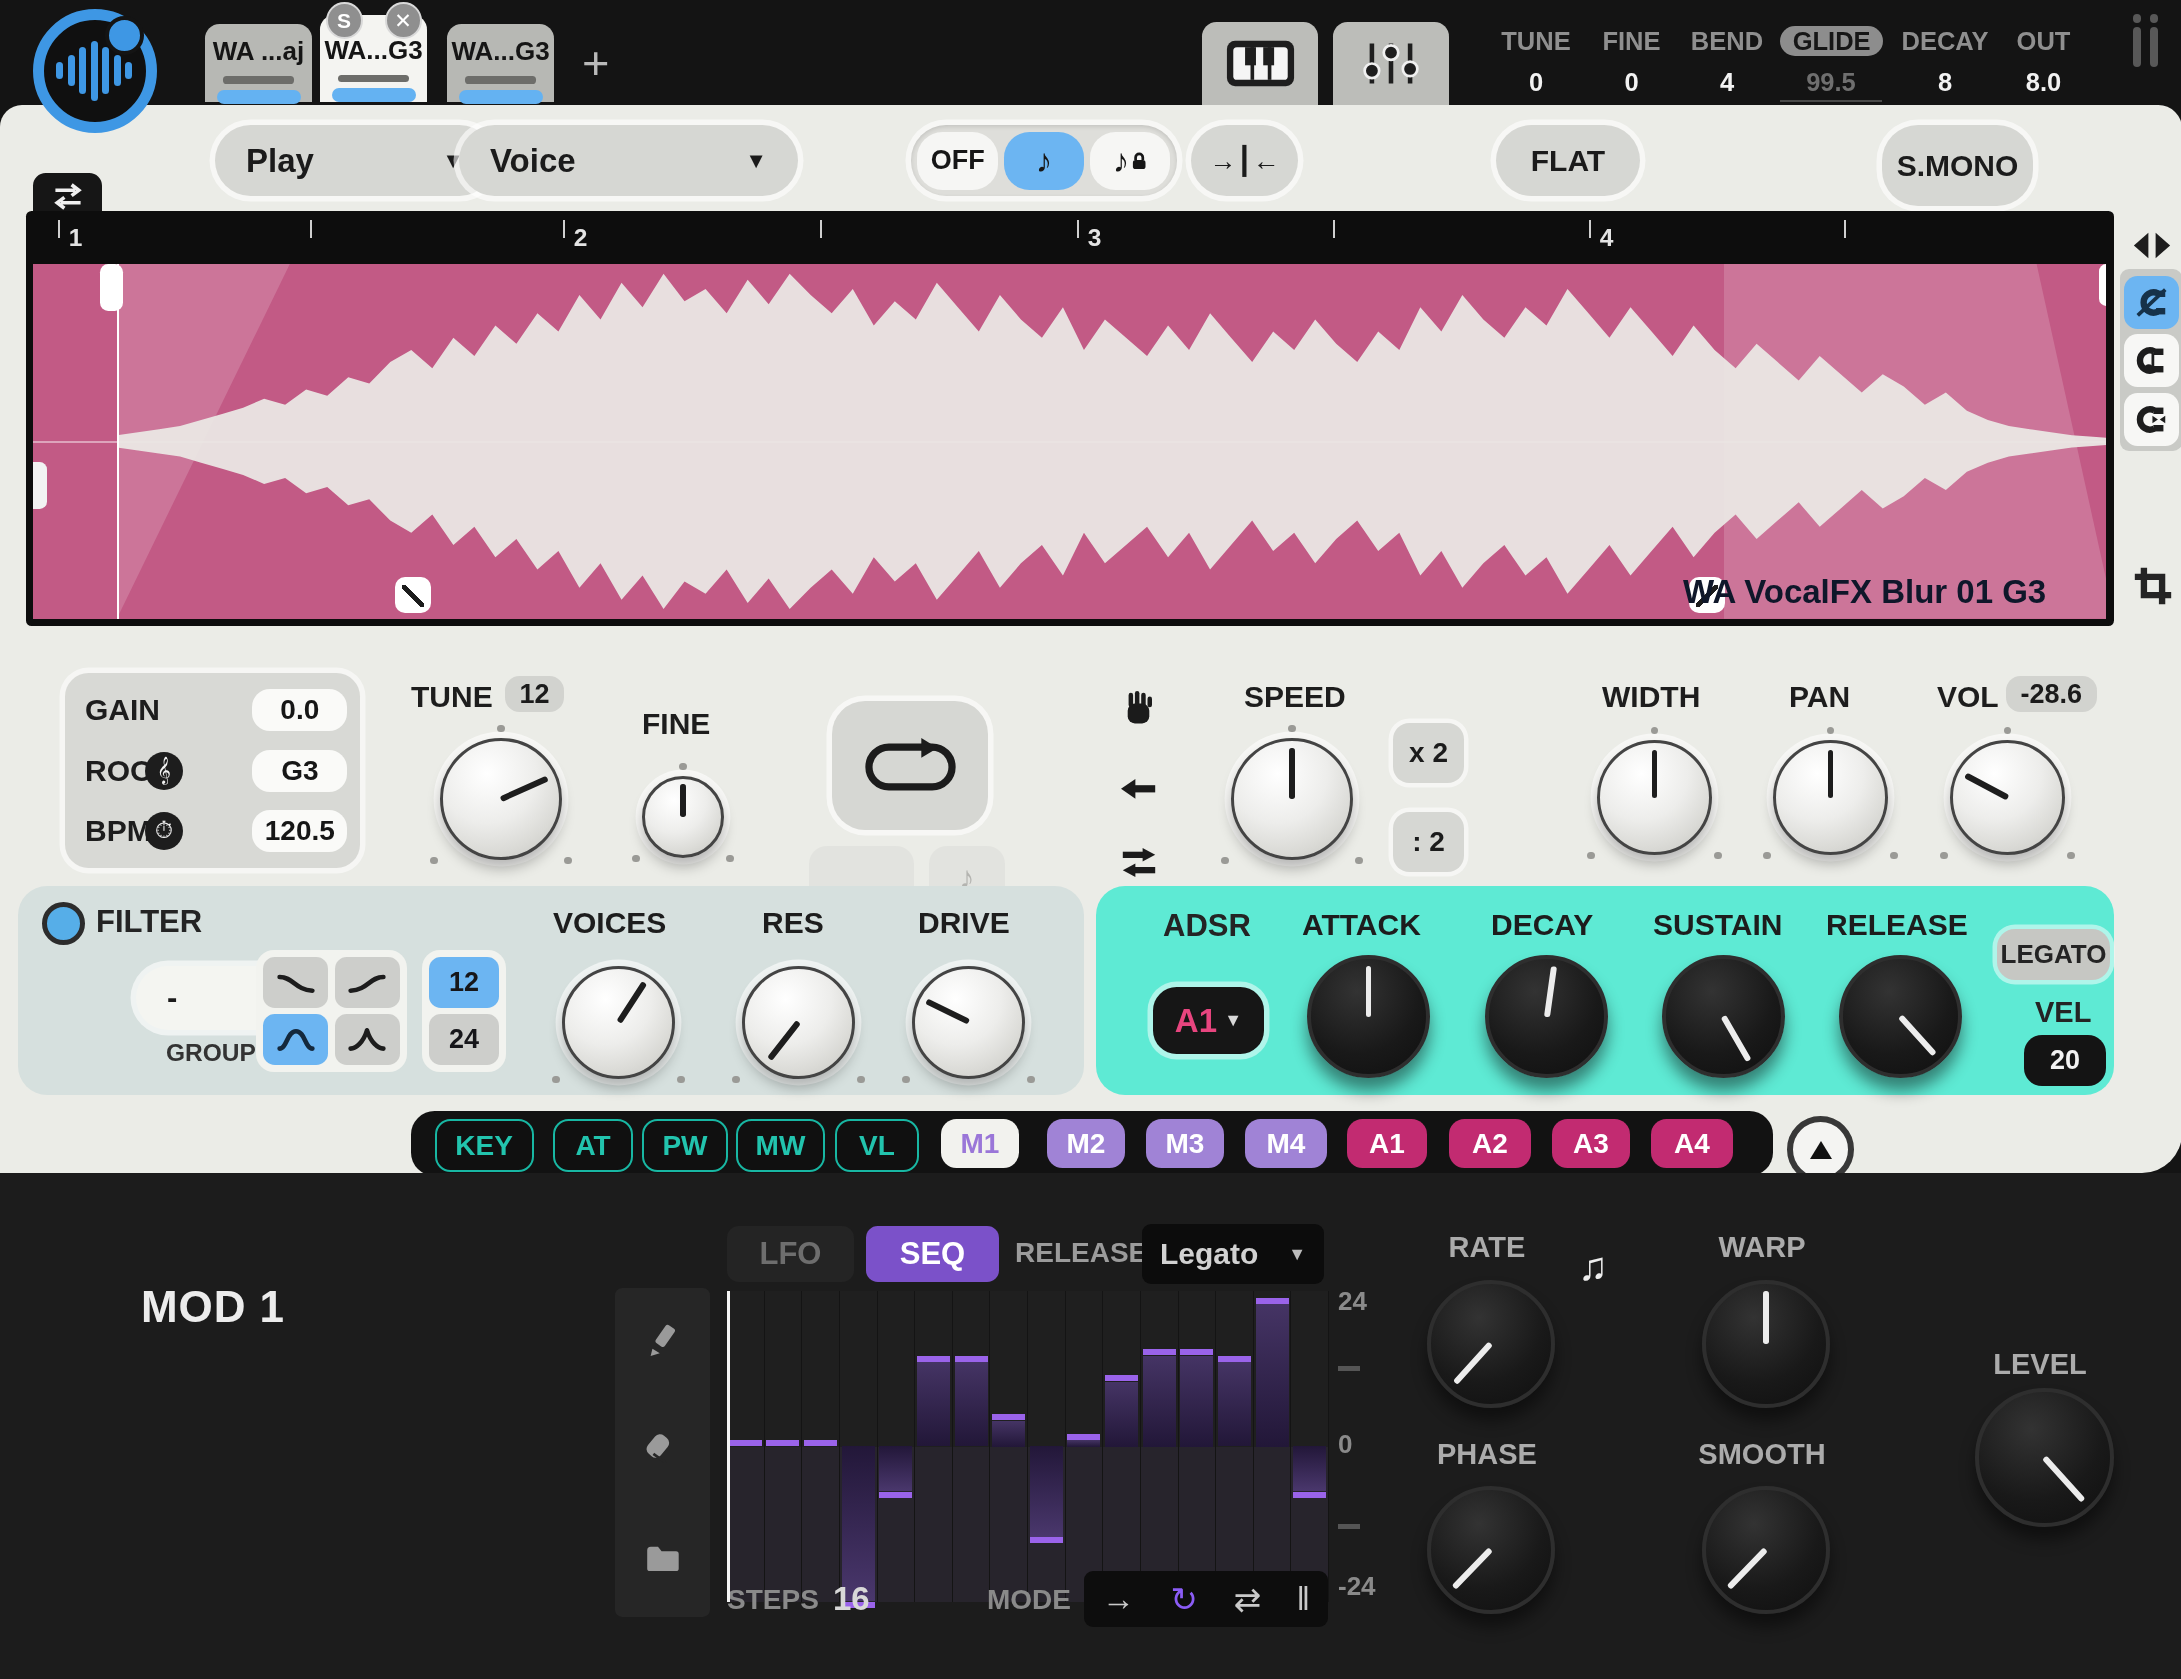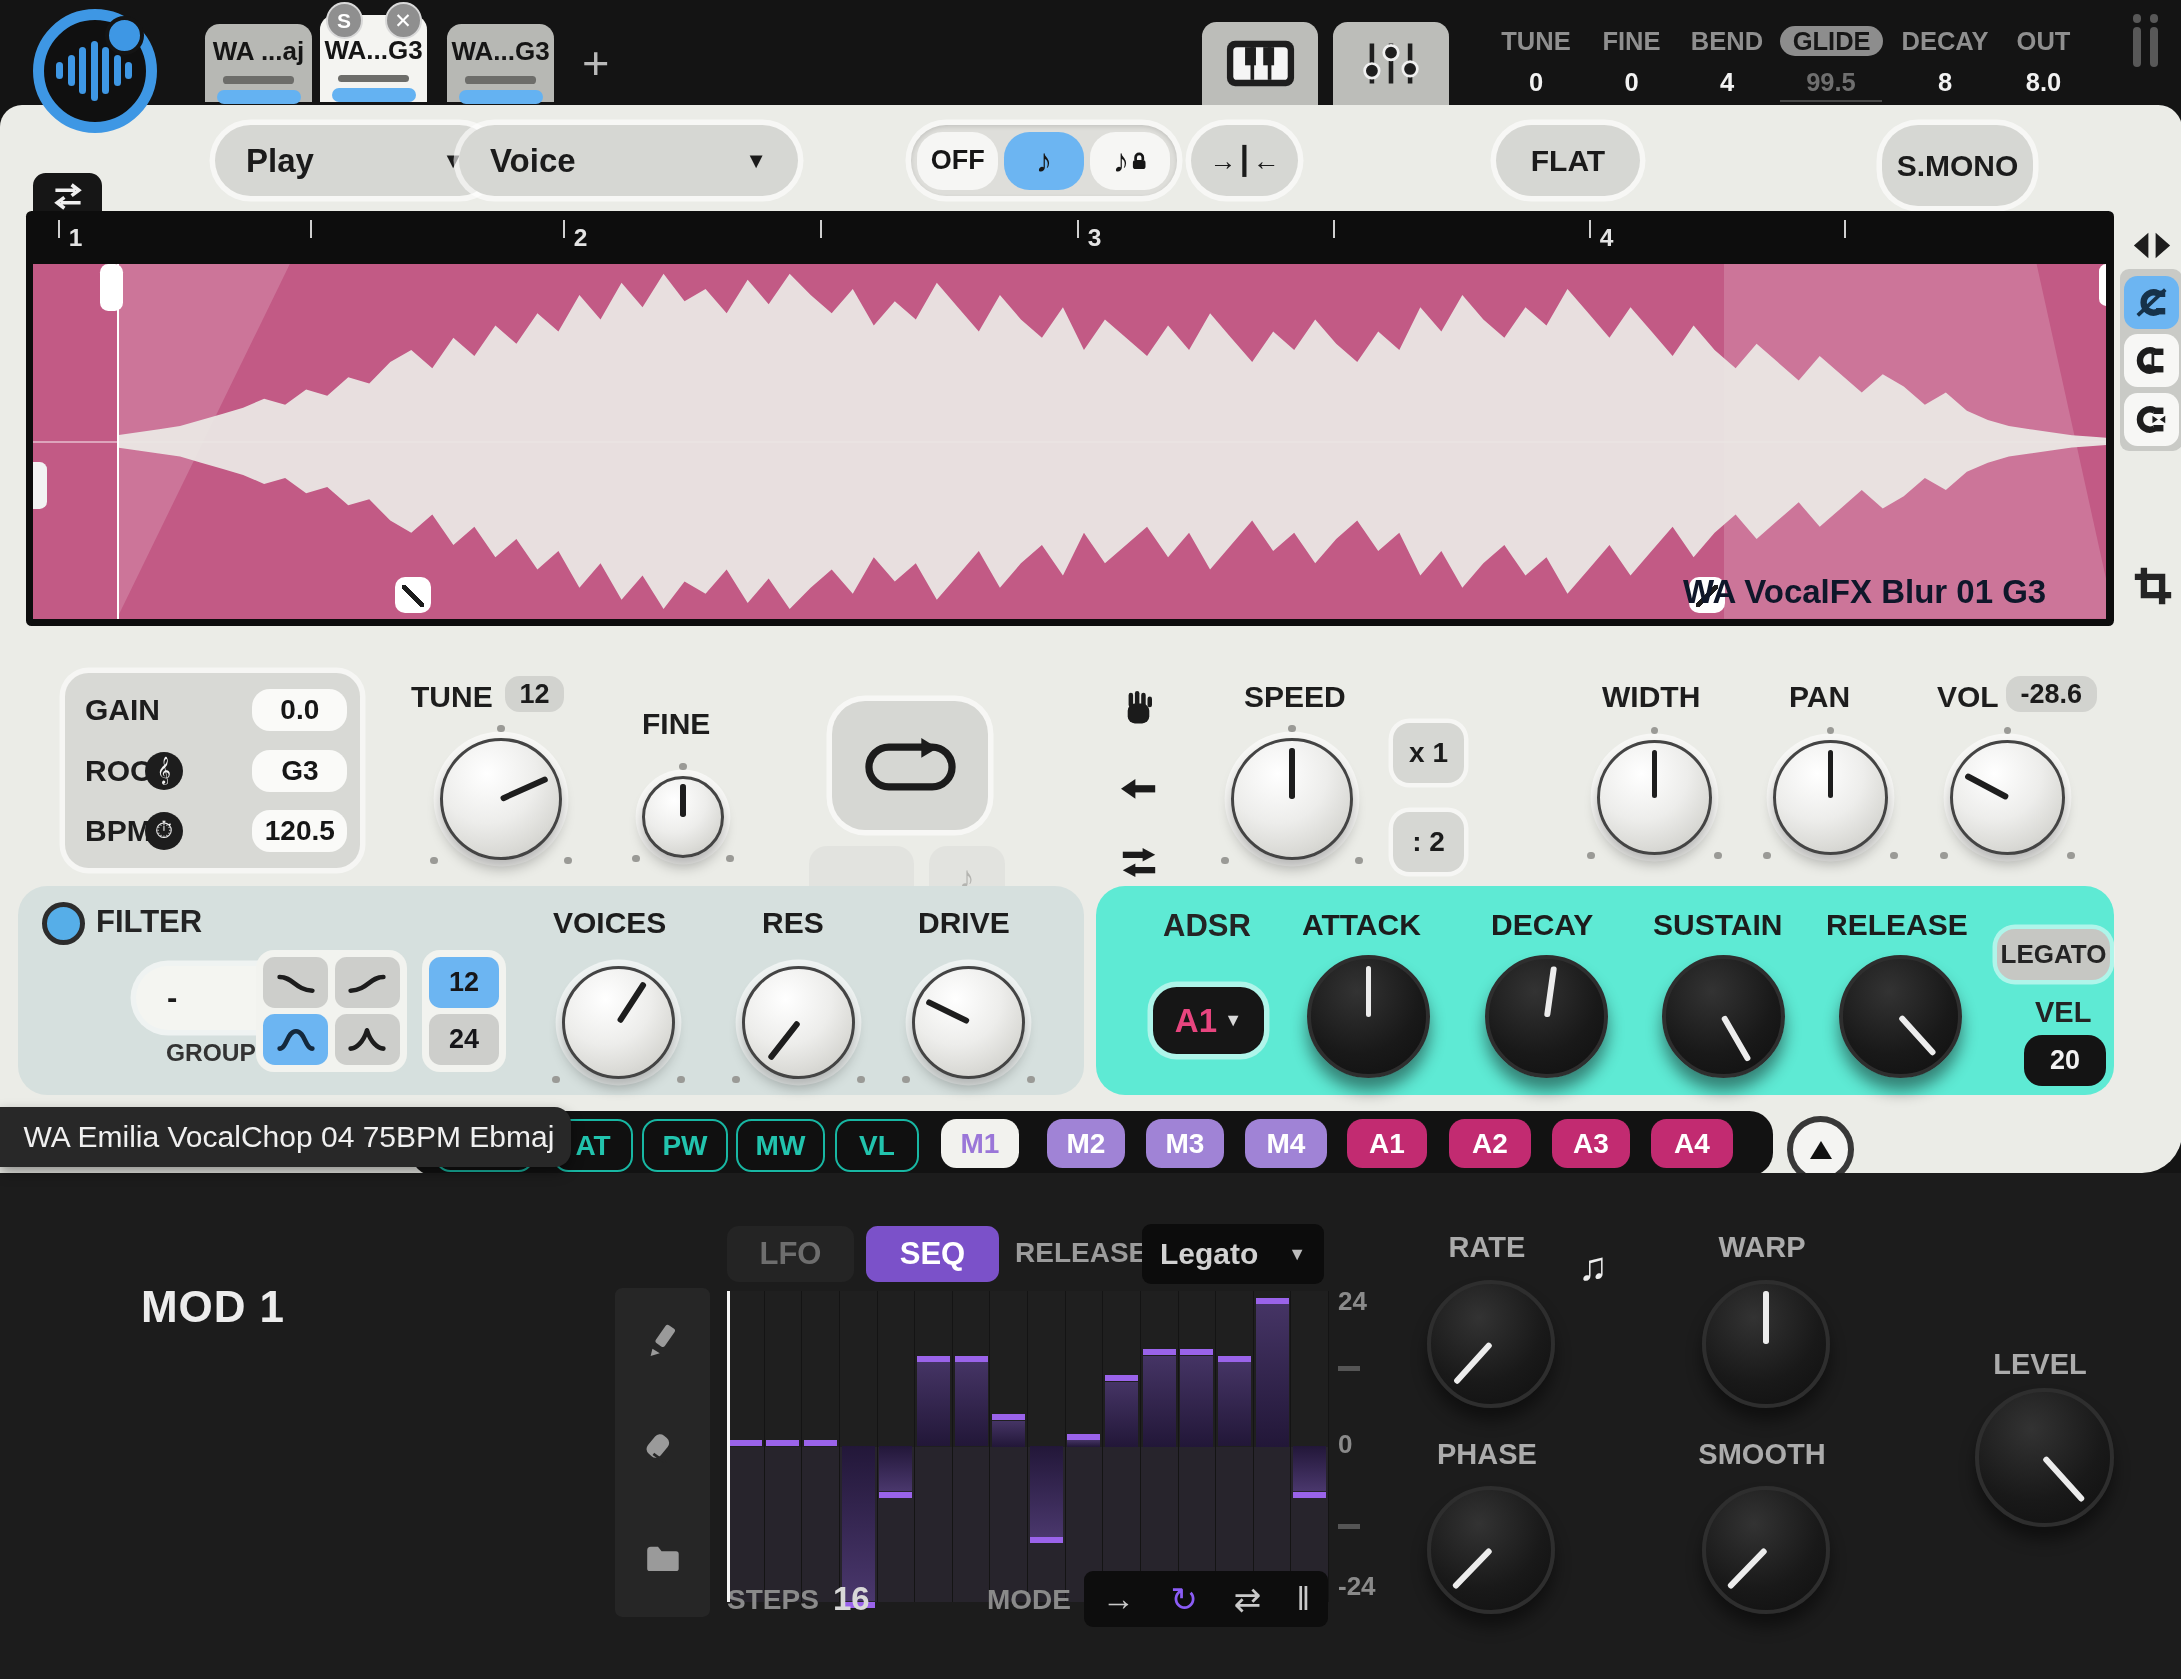--- a/index.html
+++ b/index.html
@@ -434,21 +434,21 @@
   </div>
 
   <span class="klabel" style="left:1244px;top:680px">SPEED</span>
   <div class="knob light" style="left: 1231px; top: 738px; width: 116px; height: 116px; --a: 0deg;">
     <span class="ptr"></span>
       <span class="d1"></span>
       <span class="d2"></span>
       <span class="d3"></span>
   </div>
   <div class="sqbtn" style="left:1393px;top:723px;width:71px;height:60px">
-      <span>x 1</span>
+      <span>x 2</span>
     </div>
   <div class="sqbtn" style="left:1393px;top:812px;width:71px;height:60px">
       <span>: 2</span>
     </div>
 
   <span class="klabel" style="left:1602px;top:680px">WIDTH</span>
   <div class="knob light" style="left: 1597px; top: 740px; width: 109px; height: 109px; --a: 0deg;">
     <span class="ptr"></span>
       <span class="d1"></span>
       <span class="d2"></span>
@@ -600,23 +600,20 @@
     <div class="srcbtn adsr4" style="left:1038px;width:82px">
         <span>A2</span>
       </div>
     <div class="srcbtn adsr4" style="left:1141px;width:78px">
         <span>A3</span>
       </div>
     <div class="srcbtn adsr4" style="left:1240px;width:82px">
         <span>A4</span>
       </div>
   </div>
-  <div id="tooltip">
-      <span>WA Emilia VocalChop 04 75BPM Ebmaj</span>
-    </div>
   <div id="collapsebtn">
       <div class="tri"></div>
     </div>
 
   <div id="modarea">
     <div id="modtitle">MOD 1</div>
 
     <div class="modtab" id="tab-lfo">
         <span>LFO</span>
       </div>

